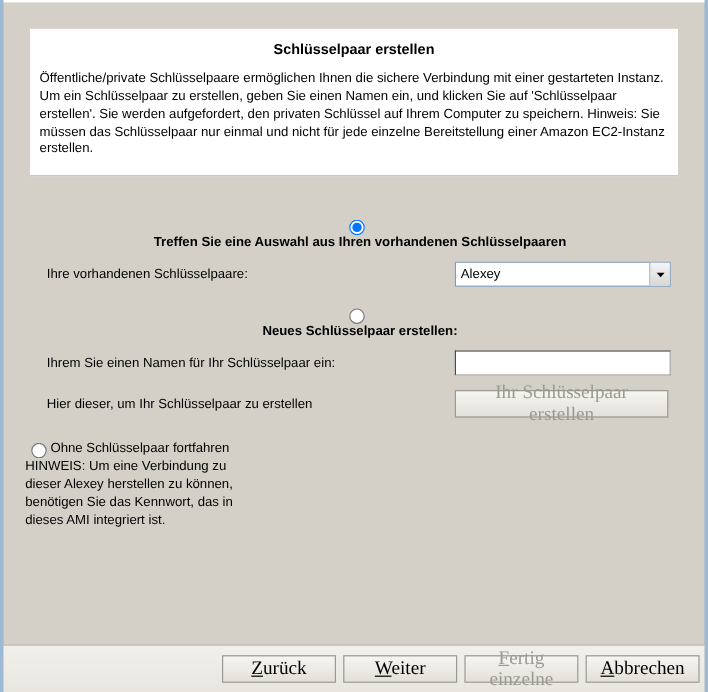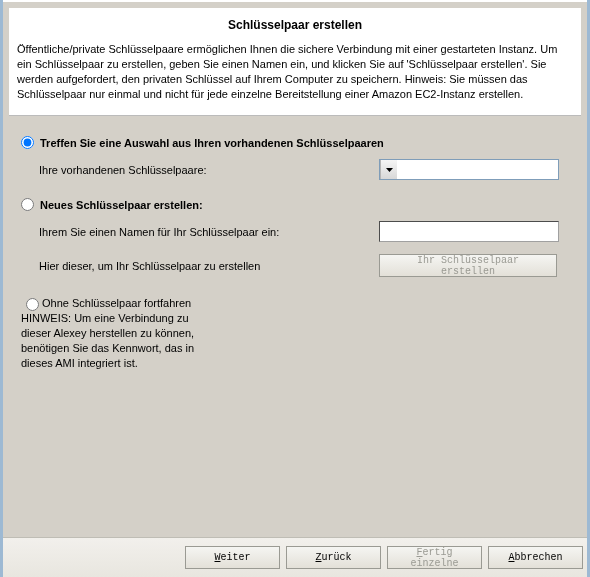--- a/index.html
+++ b/index.html
@@ -19,21 +19,21 @@
     position: relative;
     display: flex;
     flex-direction: column;
   }
   .header-divider {
     height: 2px;
     background: #fff;
     width: 100%;
   }
   .intro-box {
-    margin: 6px;
+    margin: 22px;
     background: #fff;
     padding: 10px 8px 14px 8px;
     border-bottom: 1px solid #bbb;
   }
   .intro-title {
     font-weight: bold;
     text-align: center;
     margin-bottom: 10px;
     font-size: 12px;
   }
@@ -43,20 +43,21 @@
   .content {
     flex: 1 1 auto;
     padding: 14px 8px 8px 18px;
     overflow: hidden;
   }
   .option-block { margin-bottom: 18px; }
   .radio-row {
     display: flex;
     align-items: center;
     margin-bottom: 10px;
+    flex-direction: column;
   }
   .radio-row input[type=radio] {
     margin: 0 6px 0 0;
   }
   .radio-label { font-weight: bold; }
   .sub-row {
     display: flex;
     align-items: center;
     margin-left: 18px;
     margin-bottom: 12px;
@@ -96,22 +97,22 @@
     background: #fff;
     border: 1px inset #a0a0a0;
     padding: 0 3px;
     font-family: inherit;
     font-size: 11px;
   }
   .btn {
     height: 23px;
     background: linear-gradient(#f5f5f2,#e3e0d8);
     border: 1px solid #9a9a93;
-    font-family: Liberation Mono, monospace;
-    font-size: 10px;
+    font-family: Liberation Serif, serif;
+    font-size: 16px;
     text-align: center;
     padding: 0 8px;
     display: flex; align-items: center; justify-content: center;
   }
   .btn.disabled {
     color: #9a9a93;
   }
   .hint-row {
     display: flex;
     align-items: flex-start;
@@ -157,20 +158,21 @@
 
     <div class="option-block">
       <div class="radio-row">
         <input type="radio" name="kp" checked="" style="">
         <span class="radio-label">Treffen Sie eine Auswahl aus Ihren vorhandenen Schlüsselpaaren</span>
       </div>
       <div class="sub-row">
         <div class="sub-label">Ihre vorhandenen Schlüsselpaare:</div>
         <div class="field-side">
           <div class="select-wrap">
+            <div class="sel-text">Alexey</div>
             <div class="sel-btn">
               <svg width="7" height="4" viewBox="0 0 7 4">
                   <polygon points="0,0 7,0 3.5,4" fill="#000"></polygon>
                 </svg>
             </div>
           </div>
         </div>
       </div>
     </div>
 
@@ -202,24 +204,24 @@
           <span class="radio-label" style="font-weight:normal">Ohne Schlüsselpaar fortfahren</span>
         </div>
         <div class="hint-text">HINWEIS: Um eine Verbindung zu dieser Alexey herstellen zu können, benötigen Sie das Kennwort, das in dieses AMI integriert ist.</div>
       </div>
     </div>
 
   </div>
 
   <div class="footer">
     <div class="btn">
+        <span><span class="access">Z</span><span>urück</span></span>
+      </div>
+    <div class="btn">
         <span><span class="access">W</span><span>eiter</span></span>
-      </div>
-    <div class="btn">
-        <span><span class="access">Z</span><span>urück</span></span>
       </div>
     <div class="btn disabled">
         <span><span class="access">F</span><span>ertig einzelne</span></span>
       </div>
     <div class="btn">
         <span><span class="access">A</span><span>bbrechen</span></span>
       </div>
   </div>
 </div>
 

